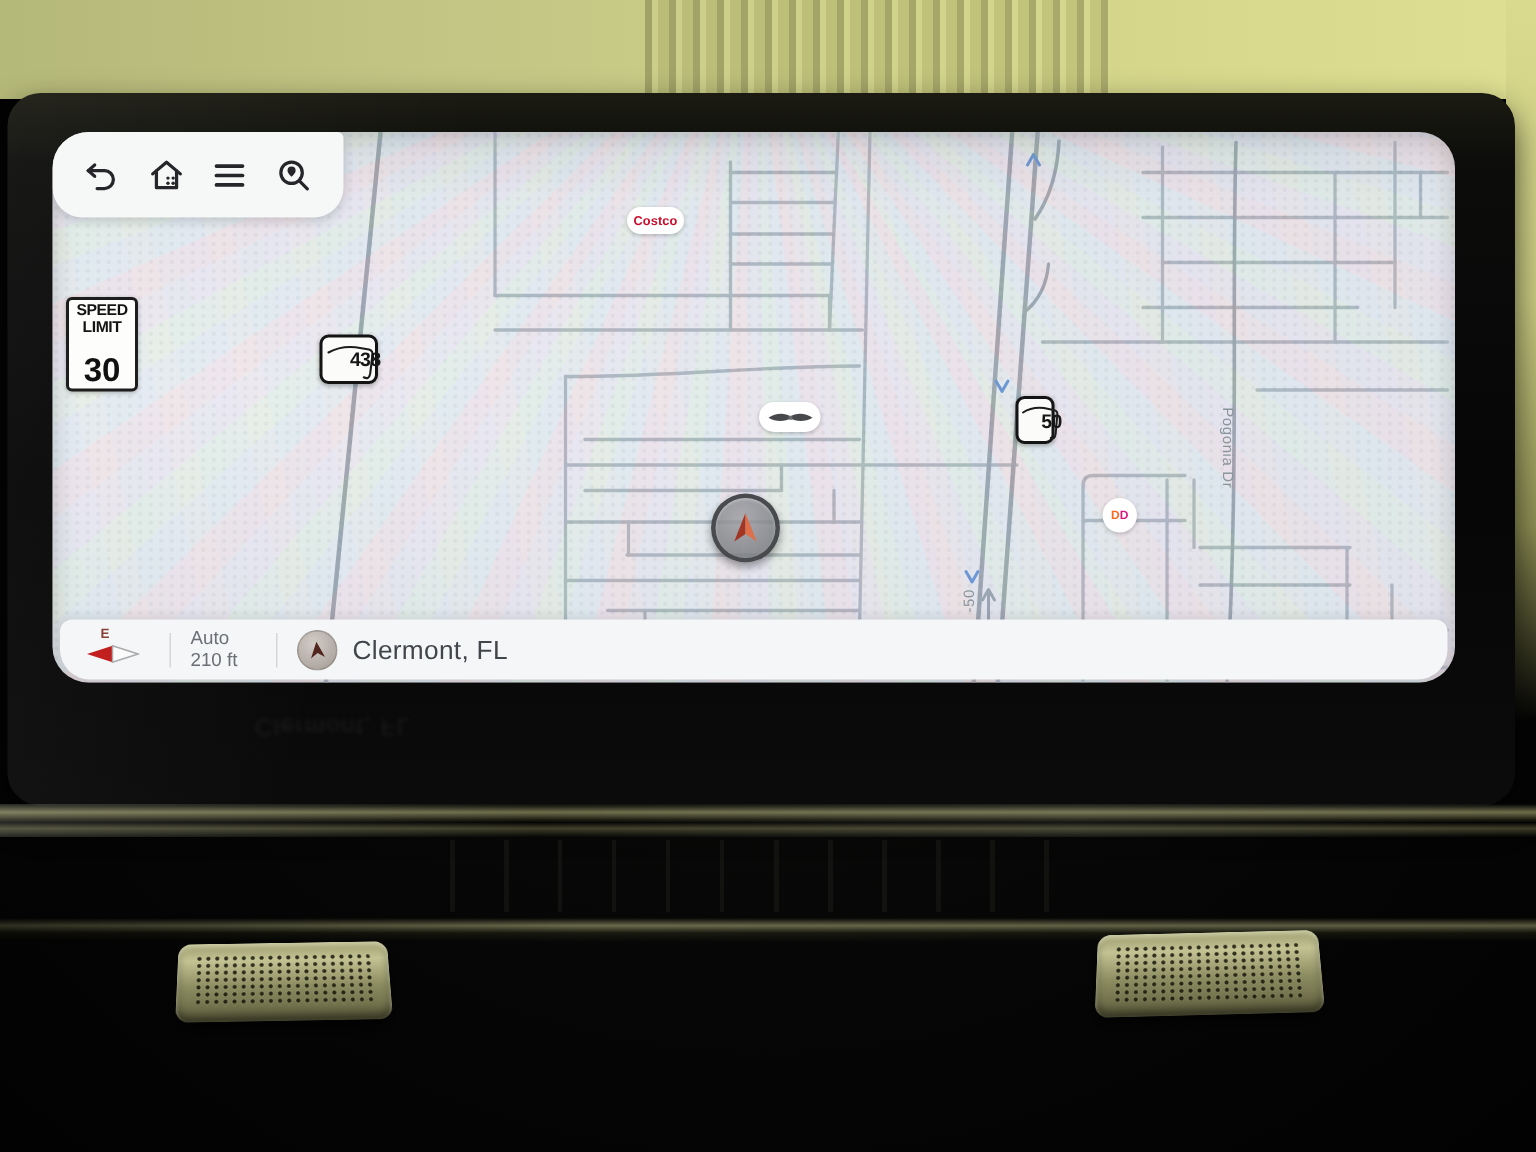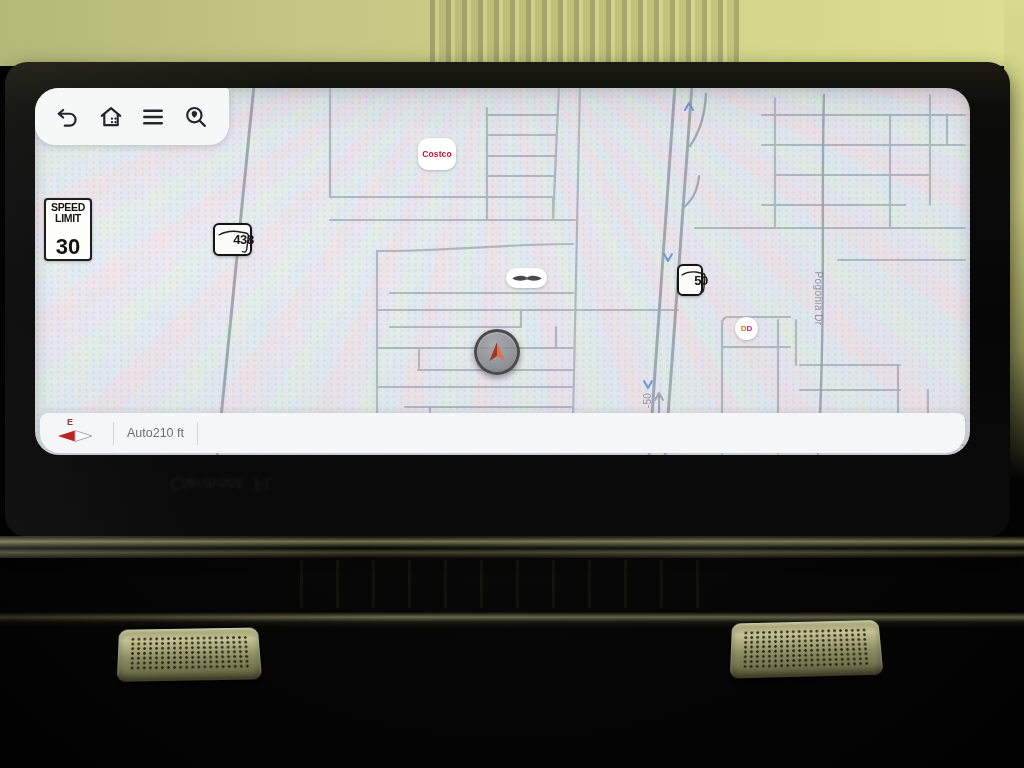--- a/index.html
+++ b/index.html
@@ -93,24 +93,24 @@
   .shield .fl { position:absolute; inset:0; }
   .shield-438 { left:178px; top:135px; width:39px; height:33px; }
   .shield-50  { left:642px; top:176px; width:21px; height:32px; }
 
   
   .poi-pill {
     position:absolute; background:#fff; border-radius:10px;
     display:flex; align-items:center; justify-content:center;
     box-shadow:0 1px 3px rgba(0,0,0,.22);
   }
-  .costco { left:383px; top:50px; width:38px; height:32px; }
+  .costco { left:383px; top:50px; width:38px; height:18px; }
   .costco span { font-size:8.5px; font-weight:700; color:#c8102e; letter-spacing:.1px; }
   .dealer { left:471px; top:180px; width:41px; height:20px; border-radius:11px; }
-  .dunkin { left:700px; top:229px; width:23px; height:23px; border-radius:50%; }
+  .dunkin { left:700px; top:244px; width:23px; height:23px; border-radius:50%; }
   .dunkin span { font-size:8px; font-weight:800; letter-spacing:0; }
 
   
   .street-label {
     position:absolute; color:#8b969c; font-size:10px; letter-spacing:.4px;
     white-space:nowrap; text-align:center;
   }
   .pogonia { left:753px; top:205px; width:60px; transform:rotate(90deg); }
   .minus50 { left:592px; top:307px; width:40px; transform:rotate(-90deg); }
 
@@ -127,21 +127,21 @@
   .statusbar {
     position:absolute; left:5px; top:325px; width:925px; height:40px;
     background:#f5f6f7; border-radius:8px 8px 20px 20px;
     box-shadow:0 -2px 7px rgba(0,0,0,.09);
     display:flex; align-items:center; padding-left:14px; gap:13px;
   }
   .compass { position:relative; width:46px; height:32px; cursor:pointer; }
   .compass .dir { position:absolute; left:13px; top:0; font-size:9px; font-weight:700; color:#8a4038; }
   .compass svg { position:absolute; left:3px; top:10px; }
   .sb-div { width:1px; height:23px; background:#d3d5d7; }
-  .zoom-block { display:flex; flex-direction:row; justify-content:space-between; line-height:1.2;
+  .zoom-block { display:flex; flex-direction:column; justify-content:space-between; line-height:1.2;
     color:#6b7076; font-size:12.5px; cursor:pointer; min-width:44px; }
   .loc-chip { display:flex; align-items:center; gap:10px; cursor:pointer; }
   .loc-icon {
     width:27px; height:27px; border-radius:50%;
     background:radial-gradient(circle at 40% 32%, #d2ccc7, #a49b94);
     border:1px solid rgba(0,0,0,.14);
     display:flex; align-items:center; justify-content:center;
   }
   .loc-text { font-size:17.5px; color:#41464b; letter-spacing:.2px; }
 
@@ -350,20 +350,28 @@
           <polygon points="1,9 18,3.5 18,14.5" fill="#c21f1f"></polygon>
           <polygon points="18,3.5 35,9 18,14.5" fill="#fbfbfb" stroke="#a9abad" stroke-width="1"></polygon>
         </svg>
       </div>
       <div class="sb-div"></div>
       <div class="zoom-block">
         <span>Auto</span>
         <span>210 ft</span>
       </div>
       <div class="sb-div"></div>
+      <div class="loc-chip">
+        <span class="loc-icon">
+          <svg width="17" height="17" viewBox="0 0 27 27" style="transform:rotate(-6deg)">
+            <polygon points="13.5,4.5 21,21.5 13.5,16.5 6,21.5" fill="#53251f"></polygon>
+          </svg>
+        </span>
+        <span class="loc-text">Clermont, FL</span>
+      </div>
     </div>
 
   </div>
 </div>
 
 <div class="reflection">Clermont, FL</div>
 
 <div class="trim-upper"></div>
 <div class="vent-slats"></div>
 <div class="trim-lower"></div>

